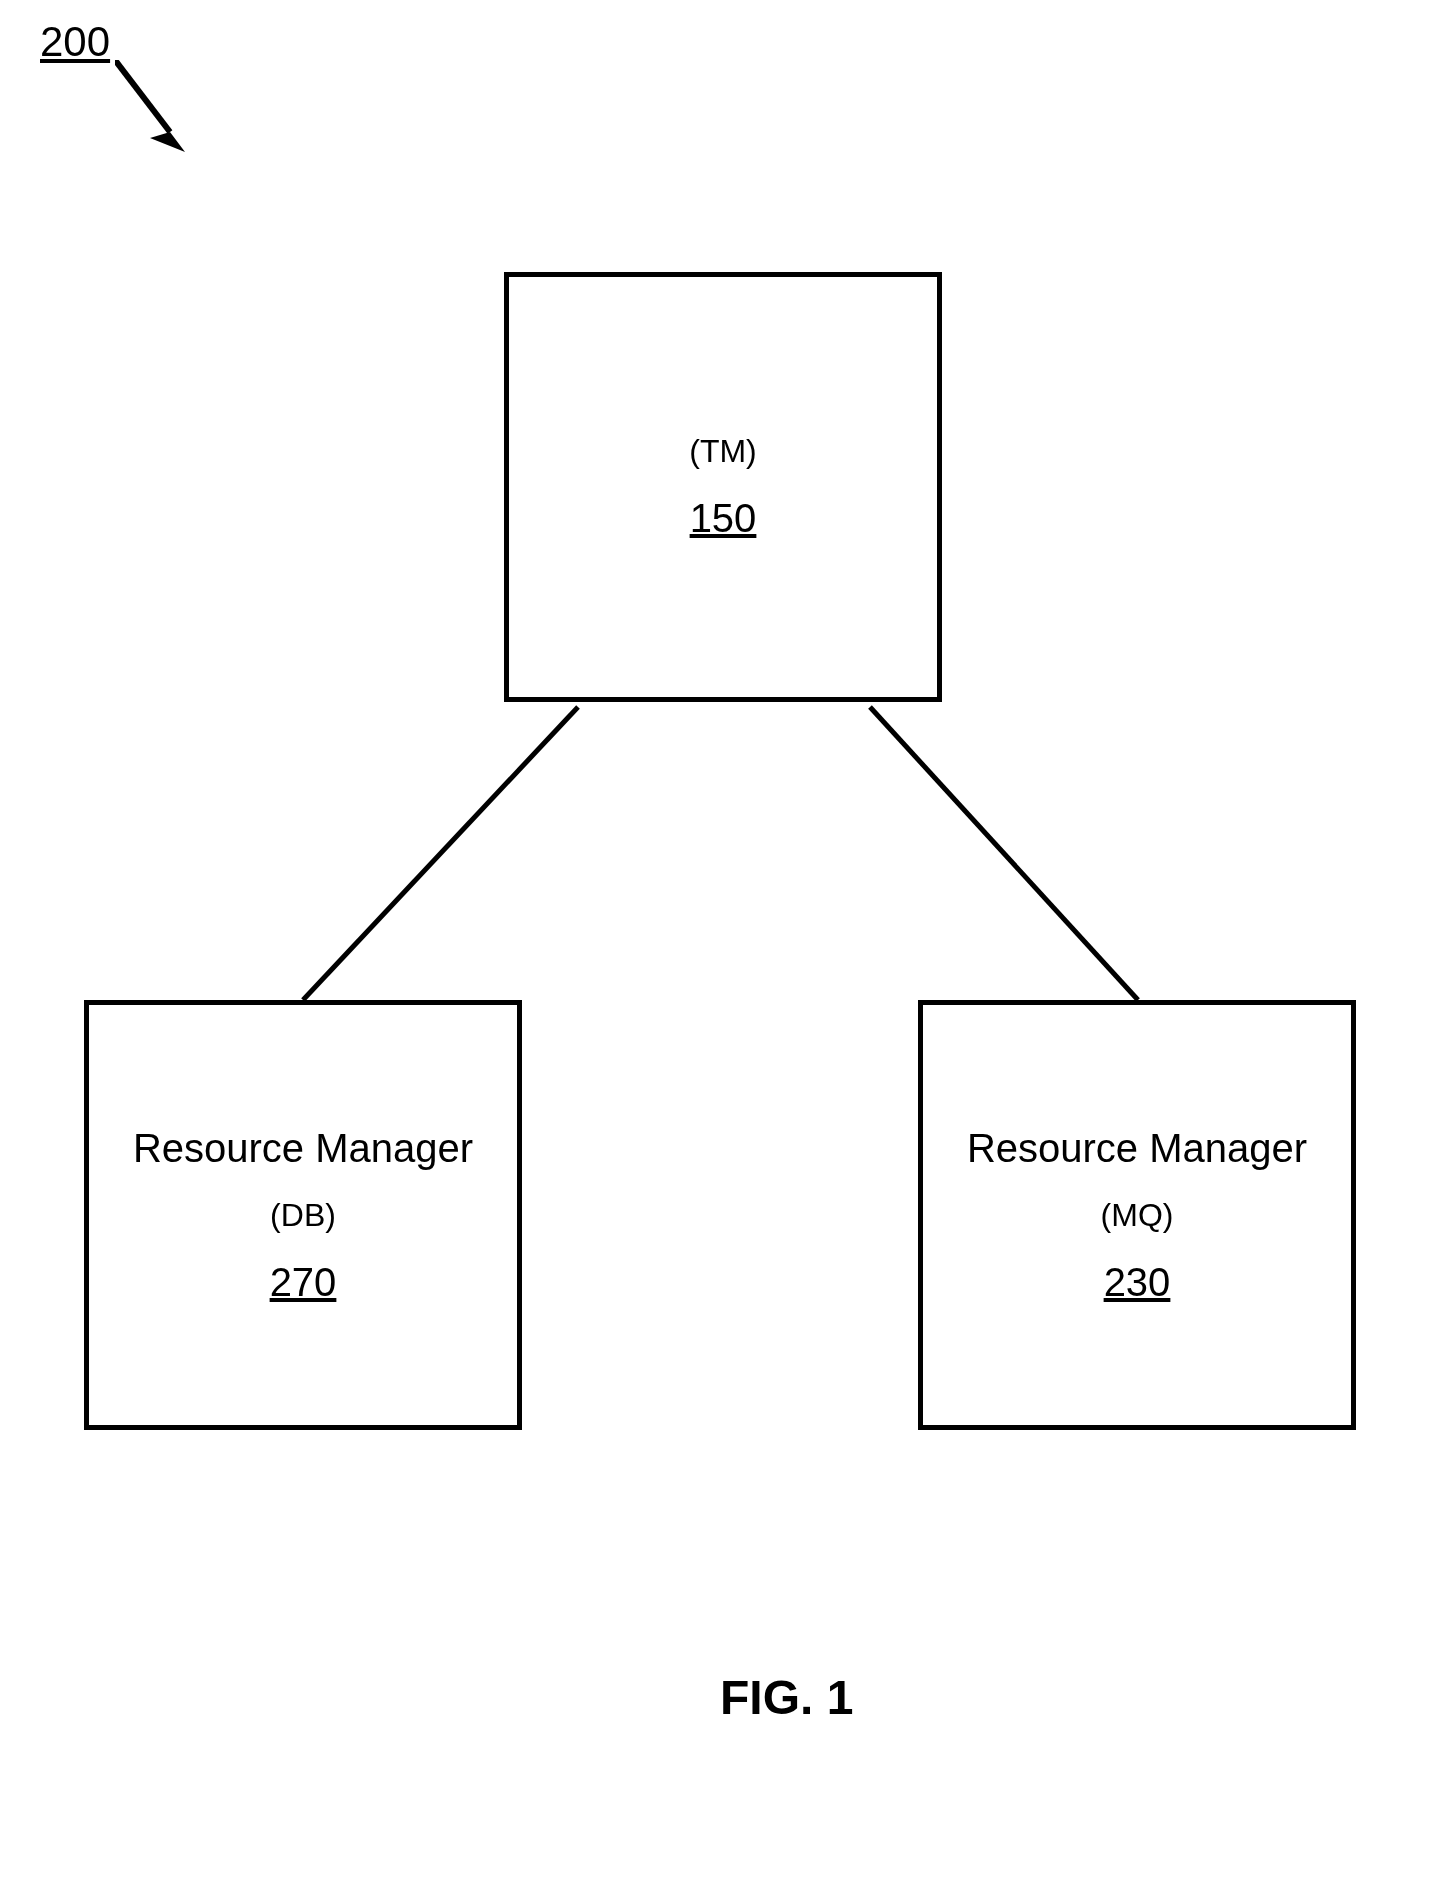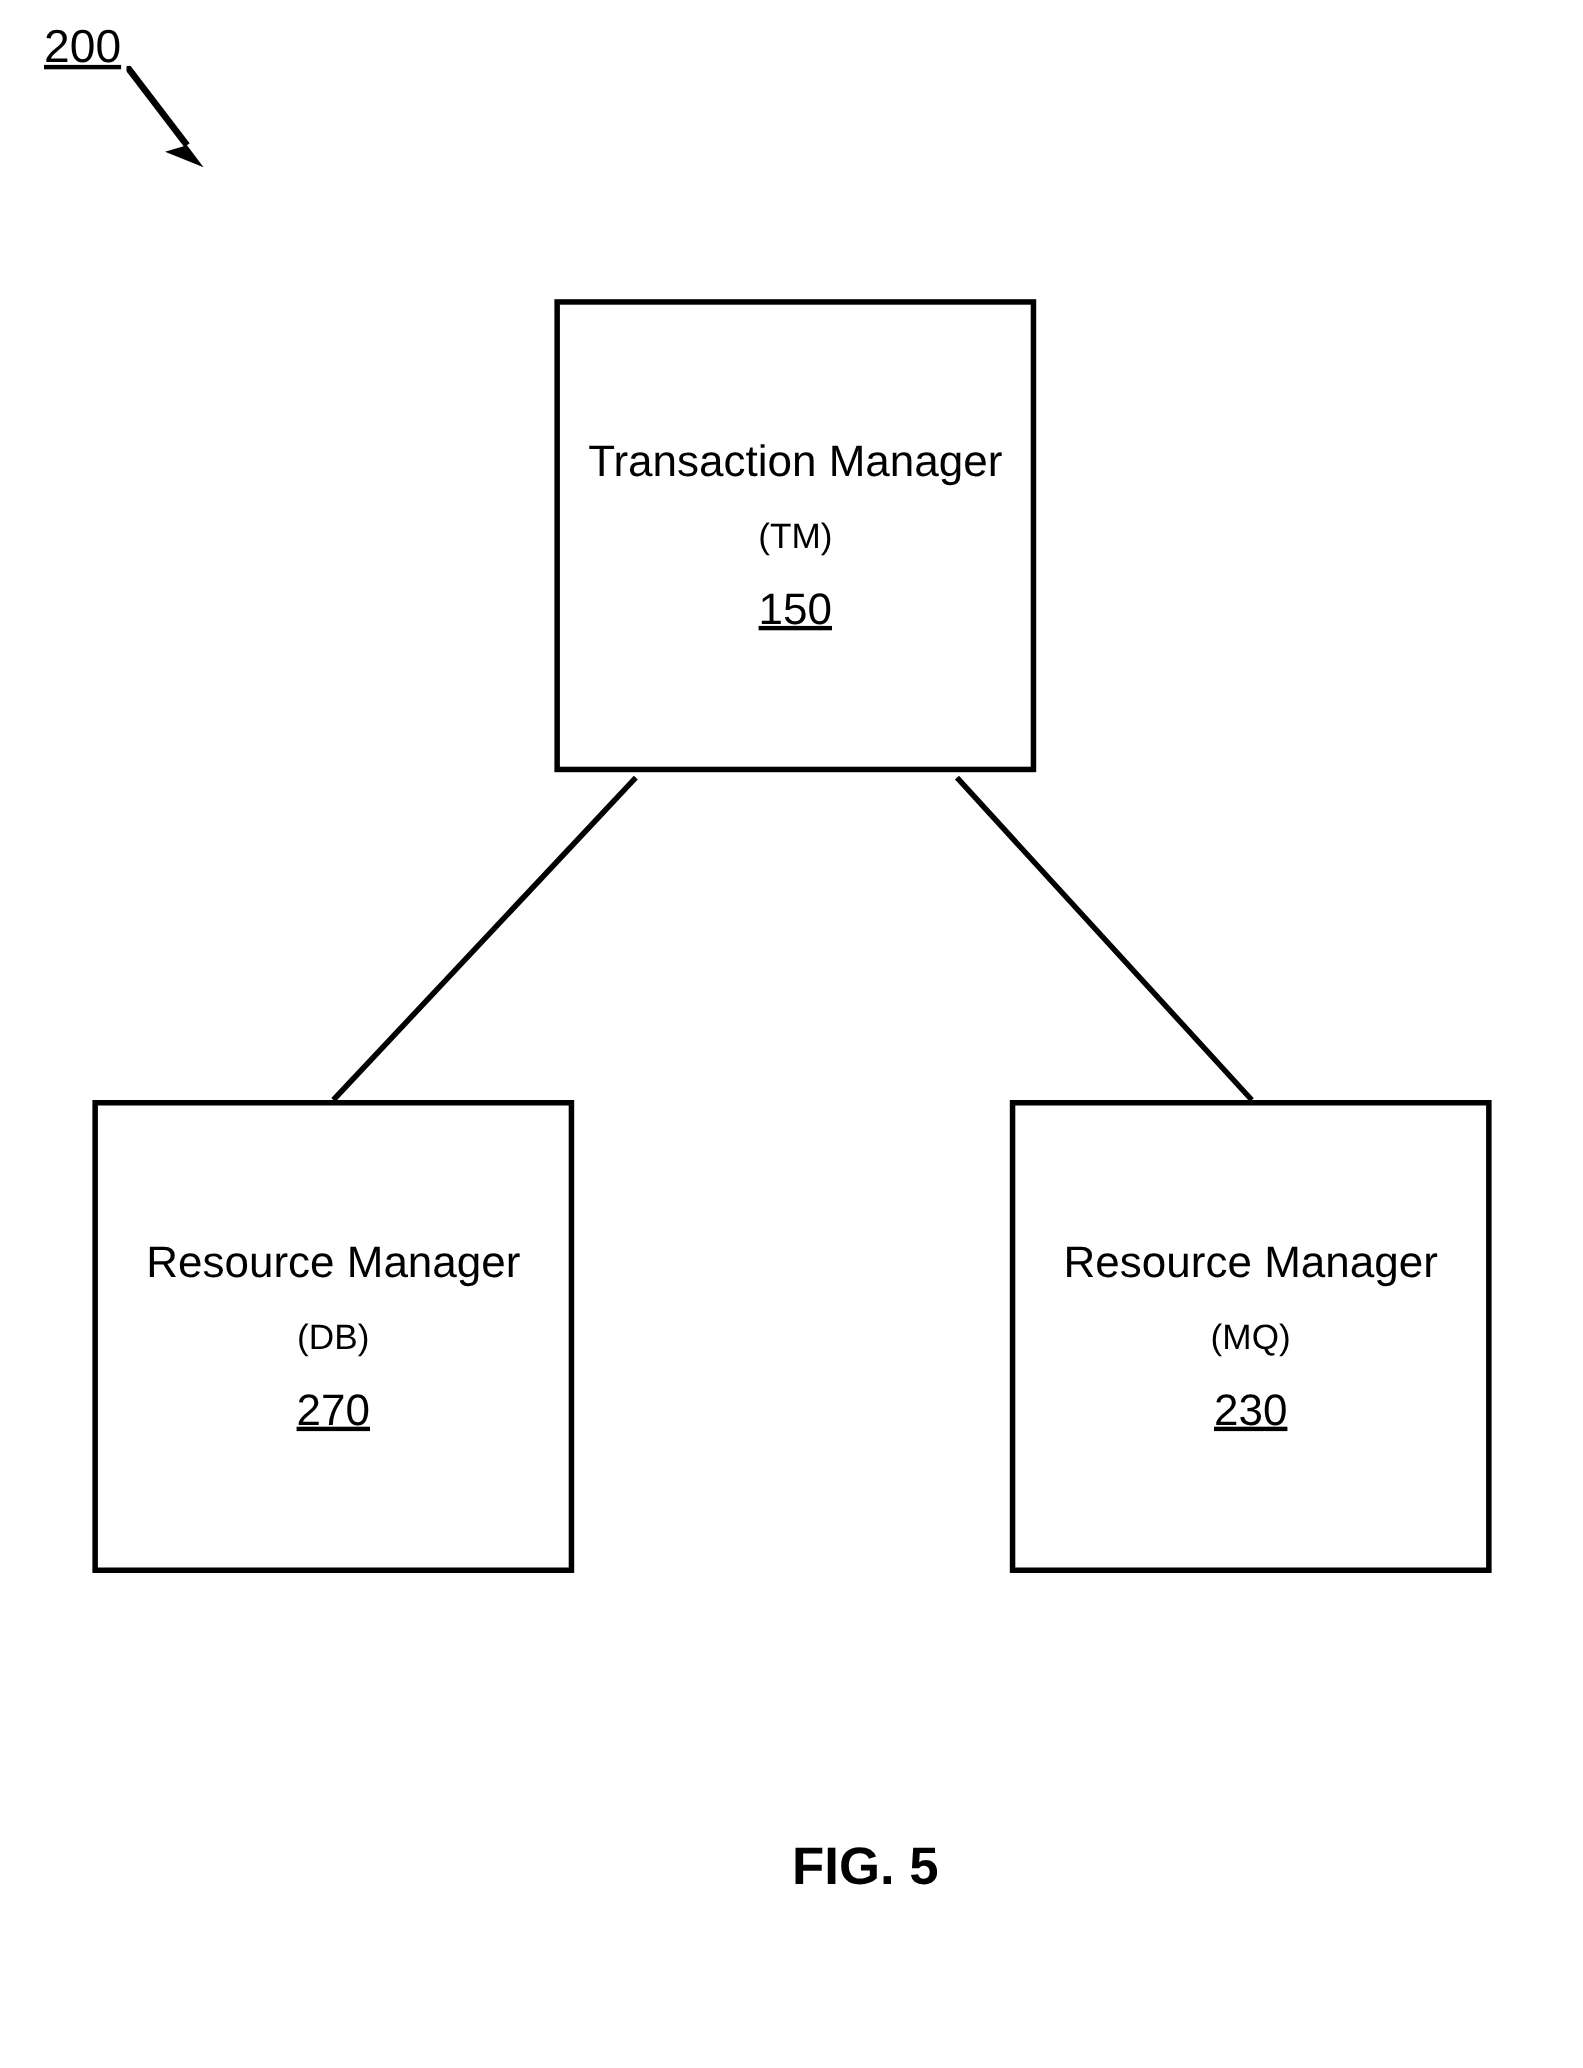--- a/index.html
+++ b/index.html
@@ -86,30 +86,29 @@
   <line x1="0" y1="0" x2="55" y2="72" stroke="#000" stroke-width="6"></line>
   <polygon points="55,72 70,92 35,78" fill="#000"></polygon>
 </svg>
 
 <svg class="connectors-svg" width="1439" height="1880">
   <line x1="578" y1="707" x2="303" y2="1000" stroke="#000" stroke-width="5"></line>
   <line x1="870" y1="707" x2="1138" y2="1000" stroke="#000" stroke-width="5"></line>
 </svg>
 
 <div class="box box-top">
-  <div class="box-title">Transaction Manager</div>
   <div class="box-subtitle">(TM)</div>
   <div class="box-id">150</div>
 </div>
 
 <div class="box box-left">
   <div class="box-title">Resource Manager</div>
   <div class="box-subtitle">(DB)</div>
   <div class="box-id">270</div>
 </div>
 
 <div class="box box-right">
   <div class="box-title">Resource Manager</div>
   <div class="box-subtitle">(MQ)</div>
   <div class="box-id">230</div>
 </div>
 
-<div class="fig-caption">FIG. 5</div>
+<div class="fig-caption">FIG. 1</div>
 
 </body></html>

